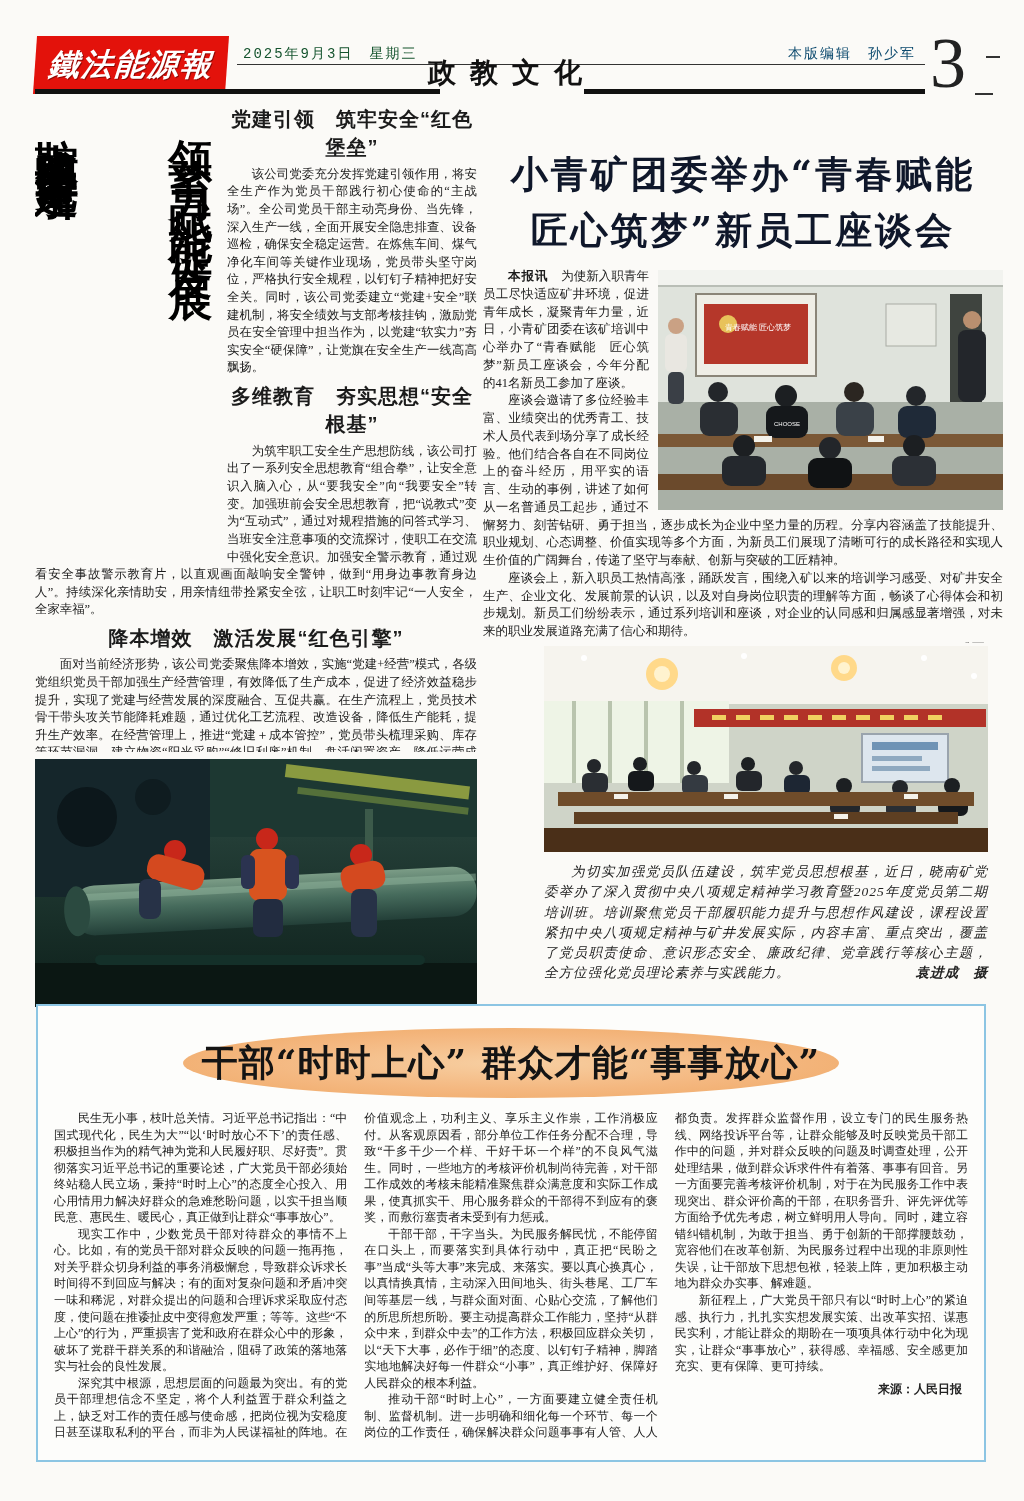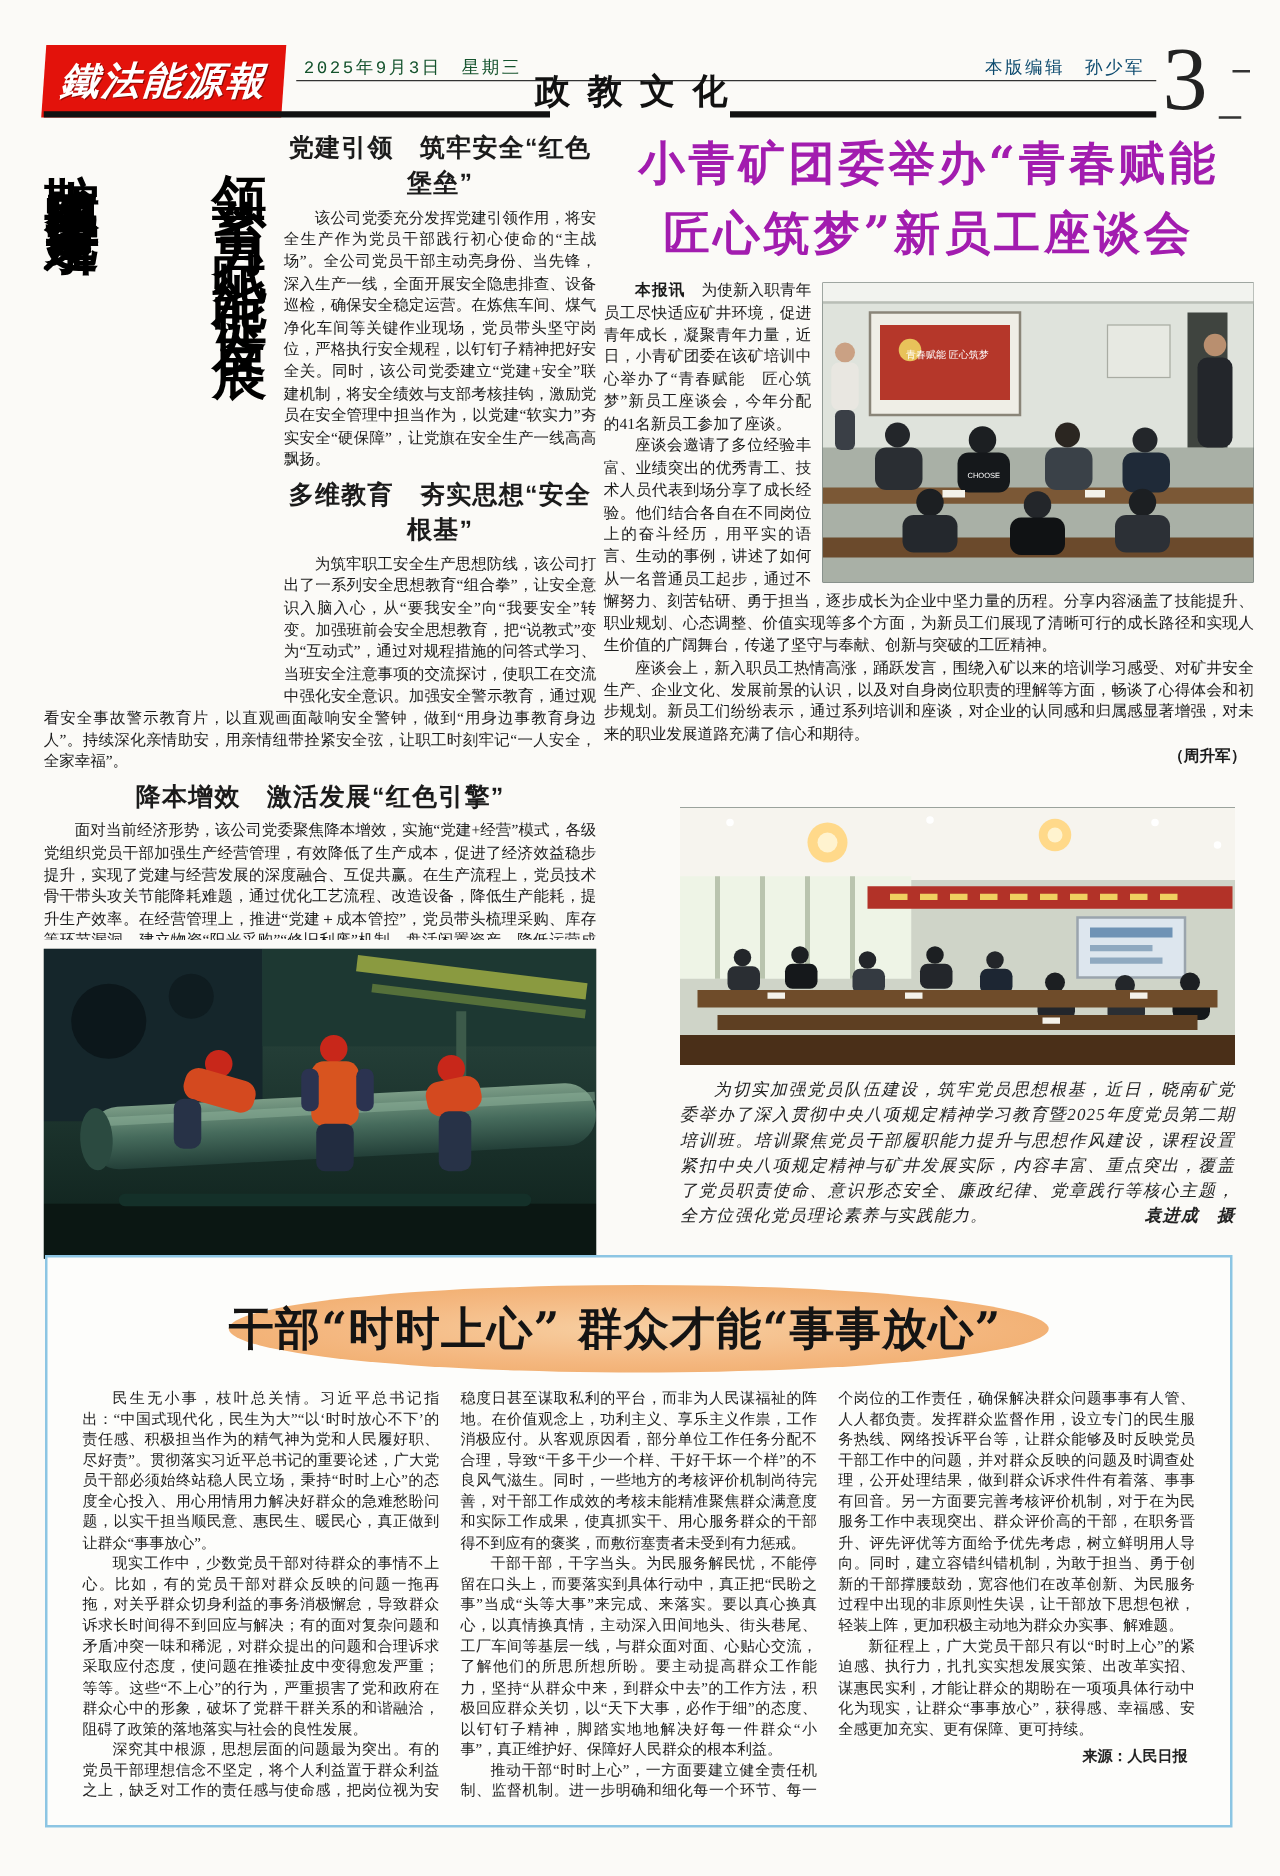--- a/index.html
+++ b/index.html
@@ -49,22 +49,22 @@
   .subhead{
     text-align:center;font-family:"Liberation Sans",sans-serif;font-weight:bold;
     font-size:20px;margin:5px 0 4px;text-indent:0;letter-spacing:1px;
   }
   .photo-frame{overflow:hidden;background:#0e211c;}
   .photo1{width:442px;height:248px;margin-top:7px;}
 
   
   .right-col{position:absolute;left:483px;top:103px;width:520px;height:540px;overflow:hidden;}
   .r-head{
-    text-align:center;font-family:"DejaVu Serif",serif;font-weight:600;color:#a21caf;
-    font-size:37px;line-height:1.5;letter-spacing:3px;
+    text-align:center;font-family:"DejaVu Serif",serif;font-weight:600;color:#0f172a;
+    font-size:37px;line-height:1.5;letter-spacing:3px;margin-top:44px;
   }
   .r-body{margin-top:10px;font-size:12.5px;line-height:1.42;text-align:justify;}
   .photo2{float:right;width:345px;height:240px;margin:2px 0 4px 9px;}
   .r-byline{text-align:right;font-weight:bold;padding-right:6px;}
 
   
   .mid-block{position:absolute;left:544px;top:646px;width:444px;}
   .photo3{width:444px;height:206px;}
   .caption{
     margin-top:10px;font-size:13.5px;line-height:1.5;letter-spacing:1px;
@@ -73,28 +73,28 @@
   .photographer{float:right;font-weight:bold;font-style:italic;}
 
   
   .bottom-box{
     position:absolute;left:36px;top:1004px;width:950px;height:458px;
     border:2px solid #8cc5e3;background:#fdfdfb;overflow:hidden;
   }
   .ellipse{
     width:656px;height:70px;margin:22px auto 12px;border-radius:50%;
     background:radial-gradient(ellipse at center,#f7cfa2 0%,#f4b77f 55%,#efa864 100%);
-    display:flex;align-items:center;justify-content:flex-start;
+    display:flex;align-items:center;justify-content:center;
   }
   .ellipse .t{
     font-family:"DejaVu Serif",serif;font-weight:bold;font-size:36px;
     letter-spacing:1px;color:#141414;white-space:nowrap;
   }
   .b-cols{
-    margin:0 28px;column-count:3;column-gap:17px;
+    margin:0 16px;column-count:3;column-gap:17px;
     font-size:12px;line-height:1.38;text-align:justify;color:#222;
   }
   .b-cols p{margin:0;text-indent:2em;}
   .b-source{text-align:right;font-weight:bold;margin:6px 6px 0 0 !important;text-indent:0 !important;}
 </style>
 </head>
 <body>
 
 <div data-name="page-header">
   <div class="masthead" data-name="newspaper-logo">鐵法能源報</div>

